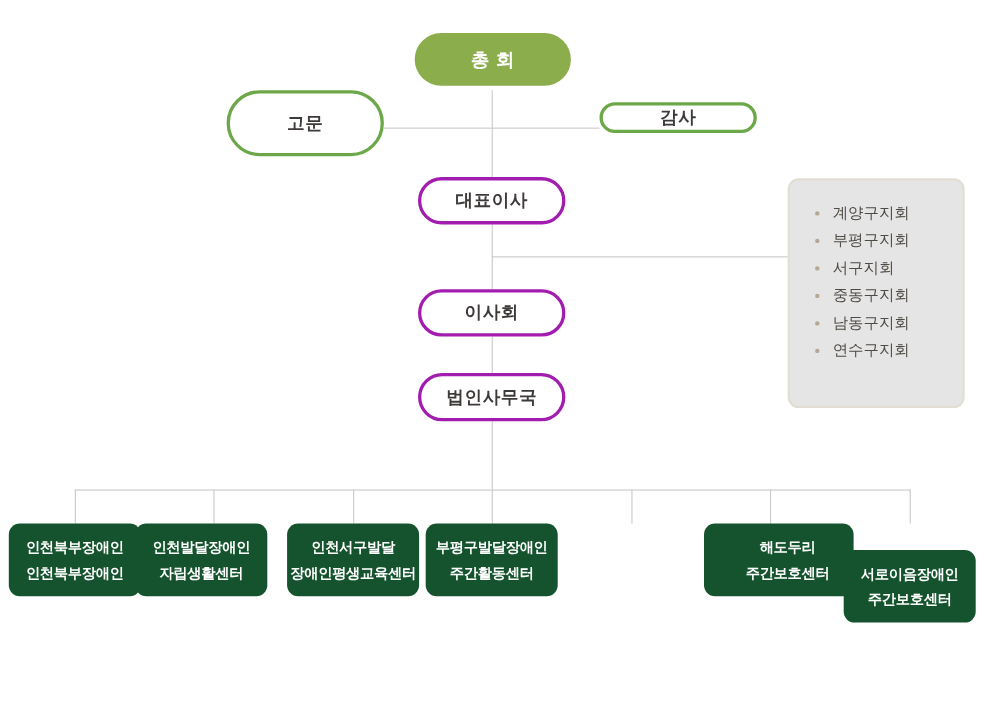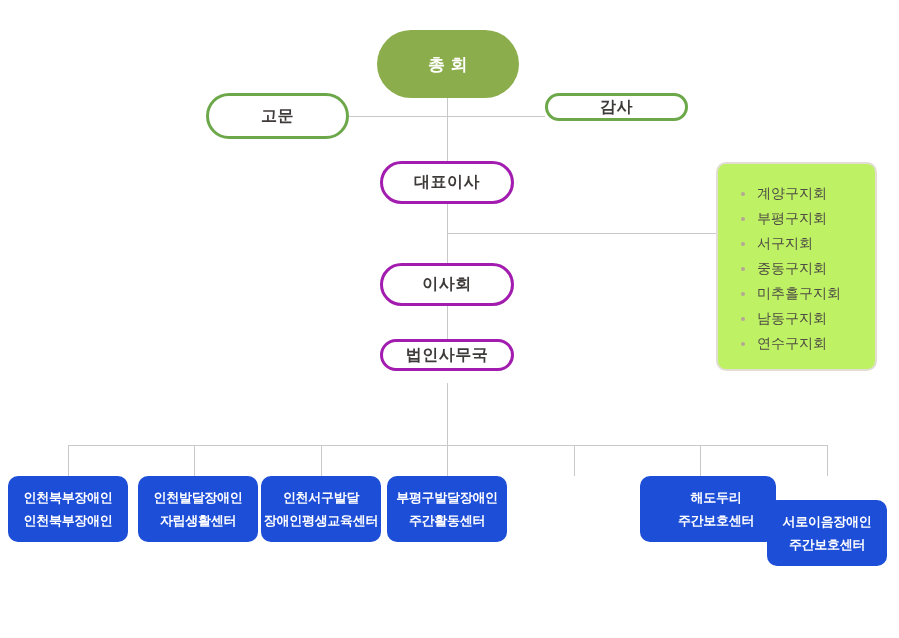--- a/index.html
+++ b/index.html
@@ -32,42 +32,42 @@
   }
   .pill.green-outline { border: 3px solid #6ca849; }
   .pill.orange-outline { border: 3px solid #a21caf; }
   .branch-panel {
     position: absolute;
     left: 716px; top: 162px;
     width: 161px; height: 209px;
     border: 2px solid #e2ded4;
     border-radius: 10px;
     box-sizing: border-box;
-    background: #bef264;
+    background: #e5e5e5;
     padding: 17px 0 18px 23px;
   }
   .branch-item {
     display: flex;
     align-items: center;
     height: 25px;
     font-size: 14px;
     color: #4e4a44;
   }
   .bullet {
     width: 4px; height: 4px;
     border-radius: 50%;
     background: #b4a795;
     margin-right: 12px;
     flex: 0 0 auto;
   }
   .center-box {
     position: absolute;
     top: 476px;
     width: 120px; height: 66px;
-    background: #1d4ed8;
+    background: #14532d;
     border-radius: 10px;
     color: #ffffff;
     font-weight: 700;
     font-size: 13px;
     line-height: 23px;
     display: flex;
     flex-direction: column;
     align-items: center;
     justify-content: center;
     text-align: center;
@@ -88,38 +88,38 @@
   <div class="line" style="left:447px; top:383px; width:1px; height:62px;"></div>
   <div class="line" style="left:68px; top:445px; width:760px; height:1px;"></div>
   <div class="line" style="left:68px;  top:445px; width:1px; height:31px;"></div>
   <div class="line" style="left:194px; top:445px; width:1px; height:31px;"></div>
   <div class="line" style="left:321px; top:445px; width:1px; height:31px;"></div>
   <div class="line" style="left:447px; top:445px; width:1px; height:31px;"></div>
   <div class="line" style="left:574px; top:445px; width:1px; height:31px;"></div>
   <div class="line" style="left:700px; top:445px; width:1px; height:31px;"></div>
   <div class="line" style="left:827px; top:445px; width:1px; height:31px;"></div>
 
-  <div class="pill filled" style="left:377px; top:30px; width:142px; height:68px;">
+  <div class="pill filled" style="left:377px; top:30px; width:142px; height:48px;">
     <span>총 회</span>
   </div>
 
-  <div class="pill green-outline" style="left:206px; top:93px; width:143px; height:46px;">
+  <div class="pill green-outline" style="left:206px; top:82px; width:143px; height:60px;">
     <span>고문</span>
   </div>
   <div class="pill green-outline" style="left:545px; top:93px; width:143px; height:28px;">
     <span>감사</span>
   </div>
 
   <div class="pill orange-outline" style="left:380px; top:161px; width:134px; height:43px;">
     <span>대표이사</span>
   </div>
   <div class="pill orange-outline" style="left:380px; top:263px; width:134px; height:43px;">
     <span>이사회</span>
   </div>
-  <div class="pill orange-outline" style="left:380px; top:339px; width:134px; height:32px;">
+  <div class="pill orange-outline" style="left:380px; top:339px; width:134px; height:44px;">
     <span>법인사무국</span>
   </div>
 
   <div class="branch-panel">
     <div class="branch-item">
       <span class="bullet"></span>
       <span>계양구지회</span>
     </div>
     <div class="branch-item">
       <span class="bullet"></span>
@@ -128,37 +128,33 @@
     <div class="branch-item">
       <span class="bullet"></span>
       <span>서구지회</span>
     </div>
     <div class="branch-item">
       <span class="bullet"></span>
       <span>중동구지회</span>
     </div>
     <div class="branch-item">
       <span class="bullet"></span>
-      <span>미추홀구지회</span>
-    </div>
-    <div class="branch-item">
-      <span class="bullet"></span>
       <span>남동구지회</span>
     </div>
     <div class="branch-item">
       <span class="bullet"></span>
       <span>연수구지회</span>
     </div>
   </div>
 
   <div class="center-box" style="left:8px;">
     <span>인천북부장애인</span>
     <span>인천북부장애인</span>
   </div>
-  <div class="center-box" style="left:138px;">
+  <div class="center-box" style="left:123px;">
     <span>인천발달장애인</span>
     <span>자립생활센터</span>
   </div>
   <div class="center-box" style="left:261px;">
     <span>인천서구발달</span>
     <span>장애인평생교육센터</span>
   </div>
   <div class="center-box" style="left:387px;">
     <span>부평구발달장애인</span>
     <span>주간활동센터</span>

